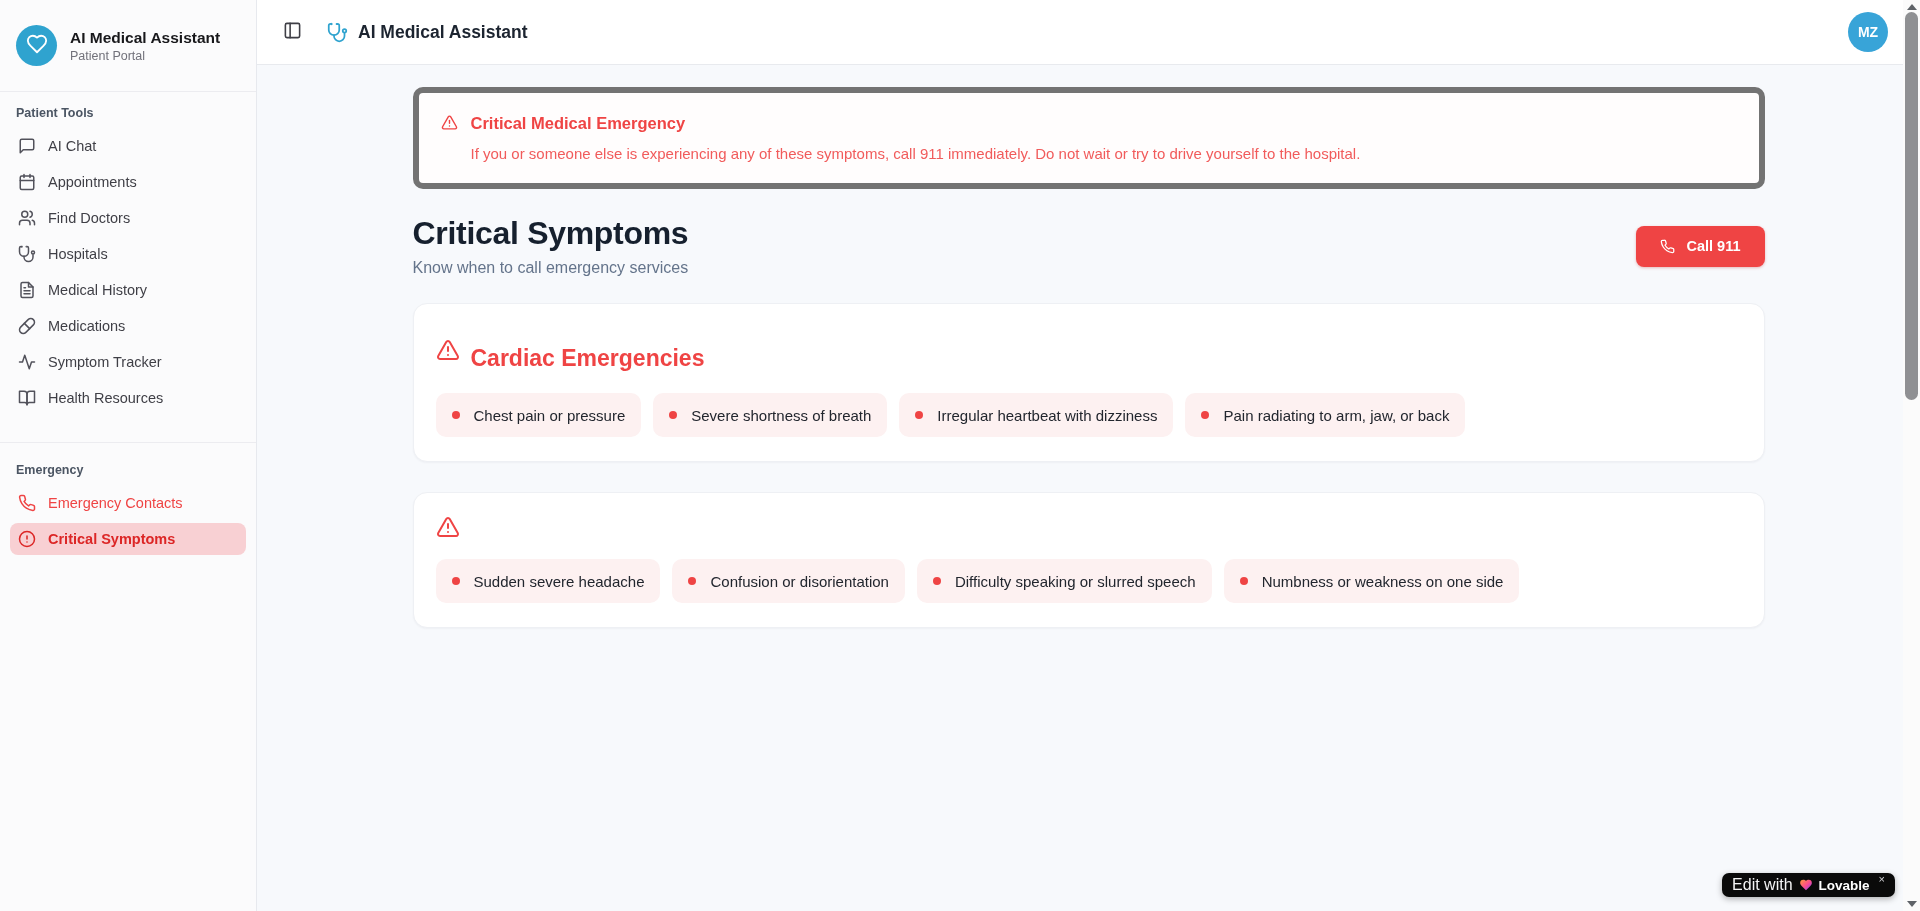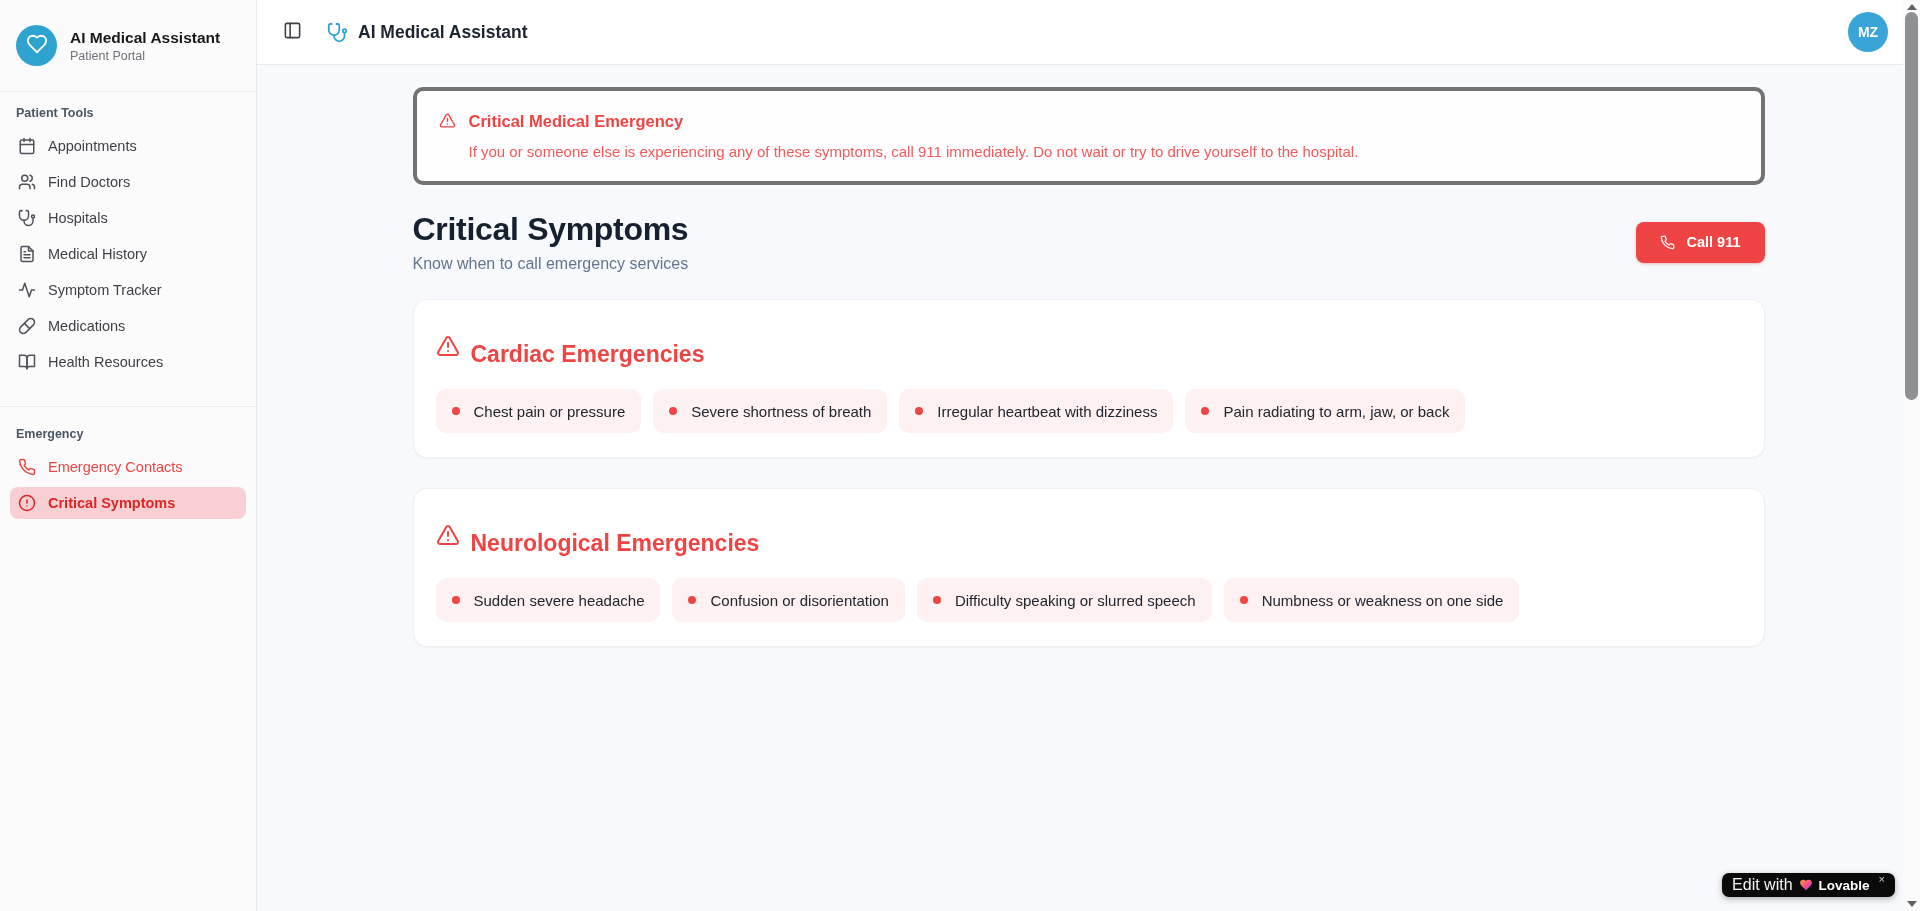--- a/index.html
+++ b/index.html
@@ -37,21 +37,21 @@
   .topbar-steth { width:21px; height:21px; color:var(--primary,#2fa3cf); margin-left:20px; display:inline-flex; }
   .topbar-steth svg { width:21px; height:21px; }
   .topbar-title { font-size:17.5px; font-weight:700; color:#1c2430; margin-left:10px; }
   .topbar-spacer { flex:1; }
   .avatar { width:40px; height:40px; border-radius:50%; background:var(--avatar,#38a4d8); color:#fff; font-size:14px; font-weight:700; display:flex; align-items:center; justify-content:center; cursor:pointer; }
 
   .content { flex:1; background:var(--page-bg,#f7f9fc); overflow:hidden; position:relative; }
   .container { width:1352px; margin:0 auto; padding-top:22px; }
 
   
-  .alert { position:relative; background:#fffdfd; border:4px solid #737373; border-radius:10px; padding:20px 24px 20px 23px; }
+  .alert { position:relative; background:#fffdfd; border:6px solid #737373; border-radius:10px; padding:20px 24px 20px 23px; }
   .alert .icon-tri { position:absolute; left:22px; top:21px; width:17px; height:17px; color:var(--danger,#ef4444); }
   .alert .icon-tri svg { width:17px; height:17px; }
   .alert-title { margin-left:29px; font-size:16.5px; font-weight:600; color:var(--danger,#ef4444); line-height:20px; }
   .alert-desc { margin-left:29px; margin-top:11px; font-size:15px; color:#f15b5b; line-height:19px; }
 
   
   .page-head { margin-top:26px; display:flex; align-items:center; justify-content:space-between; }
   .page-title { font-size:32px; font-weight:800; color:#16202e; line-height:36px; letter-spacing:-0.3px; }
   .page-sub { margin-top:8px; font-size:16px; color:#64748b; }
   .call-btn { display:flex; align-items:center; gap:11px; height:41px; padding:0 24px; background:var(--danger,#ef4444); border:none; border-radius:8px; color:#fff; font-family:"Liberation Sans",sans-serif; font-size:14.5px; font-weight:600; cursor:pointer; box-shadow:0 1px 3px rgba(190,40,40,.3);margin-left:11px; }
@@ -103,20 +103,28 @@
         <div class="logo-title">AI Medical Assistant</div>
         <div class="logo-sub">Patient Portal</div>
       </div>
     </div>
     <nav class="sidebar-nav">
         <div class="nav-group">
           <div class="nav-label">Patient Tools</div>
           <div class="nav-item">
             <span class="icon">
               <svg viewBox="0 0 24 24" fill="none" stroke="currentColor" stroke-width="2" stroke-linecap="round" stroke-linejoin="round">
+                <path d="M21 15a2 2 0 0 1-2 2H7l-4 4V5a2 2 0 0 1 2-2h14a2 2 0 0 1 2 2z"></path>
+              </svg>
+            </span>
+            <span class="nav-text">AI Chat</span>
+          </div>
+          <div class="nav-item">
+            <span class="icon">
+              <svg viewBox="0 0 24 24" fill="none" stroke="currentColor" stroke-width="2" stroke-linecap="round" stroke-linejoin="round">
                 <rect x="3" y="4" width="18" height="18" rx="2"></rect>
                 <path d="M16 2v4M8 2v4M3 10h18"></path>
               </svg>
             </span>
             <span class="nav-text">Appointments</span>
           </div>
           <div class="nav-item">
             <span class="icon">
               <svg viewBox="0 0 24 24" fill="none" stroke="currentColor" stroke-width="2" stroke-linecap="round" stroke-linejoin="round">
                 <path d="M16 21v-2a4 4 0 0 0-4-4H6a4 4 0 0 0-4 4v2"></path>
@@ -141,33 +149,33 @@
               <svg viewBox="0 0 24 24" fill="none" stroke="currentColor" stroke-width="2" stroke-linecap="round" stroke-linejoin="round">
                 <path d="M14 2H6a2 2 0 0 0-2 2v16a2 2 0 0 0 2 2h12a2 2 0 0 0 2-2V8z"></path>
                 <path d="M14 2v6h6M16 13H8M16 17H8M10 9H8"></path>
               </svg>
             </span>
             <span class="nav-text">Medical History</span>
           </div>
           <div class="nav-item">
             <span class="icon">
               <svg viewBox="0 0 24 24" fill="none" stroke="currentColor" stroke-width="2" stroke-linecap="round" stroke-linejoin="round">
-                <path d="M22 12h-4l-3 9L9 3l-3 9H2"></path>
-              </svg>
-            </span>
-            <span class="nav-text">Symptom Tracker</span>
-          </div>
-          <div class="nav-item">
-            <span class="icon">
-              <svg viewBox="0 0 24 24" fill="none" stroke="currentColor" stroke-width="2" stroke-linecap="round" stroke-linejoin="round">
                 <path d="M10.5 20.5 20.5 10.5a4.95 4.95 0 1 0-7-7l-10 10a4.95 4.95 0 1 0 7 7Z"></path>
                 <path d="m8.5 8.5 7 7"></path>
               </svg>
             </span>
             <span class="nav-text">Medications</span>
+          </div>
+          <div class="nav-item">
+            <span class="icon">
+              <svg viewBox="0 0 24 24" fill="none" stroke="currentColor" stroke-width="2" stroke-linecap="round" stroke-linejoin="round">
+                <path d="M22 12h-4l-3 9L9 3l-3 9H2"></path>
+              </svg>
+            </span>
+            <span class="nav-text">Symptom Tracker</span>
           </div>
           <div class="nav-item">
             <span class="icon">
               <svg viewBox="0 0 24 24" fill="none" stroke="currentColor" stroke-width="2" stroke-linecap="round" stroke-linejoin="round">
                 <path d="M2 3h6a4 4 0 0 1 4 4v14a3 3 0 0 0-3-3H2z"></path>
                 <path d="M22 3h-6a4 4 0 0 0-4 4v14a3 3 0 0 1 3-3h7z"></path>
               </svg>
             </span>
             <span class="nav-text">Health Resources</span>
           </div>
@@ -280,21 +288,20 @@
             </section>
             <section class="card">
               <div class="card-title">
                 <span class="icon">
                   <svg viewBox="0 0 24 24" fill="none" stroke="currentColor" stroke-width="2" stroke-linecap="round" stroke-linejoin="round">
                     <path d="m21.73 18-8-14a2 2 0 0 0-3.48 0l-8 14A2 2 0 0 0 4 21h16a2 2 0 0 0 1.73-3Z"></path>
                     <path d="M12 9v4"></path>
                     <path d="M12 17h.01"></path>
                   </svg>
                 </span>
-                <span class="card-title-text">Neurological Emergencies</span>
               </div>
               <div class="symptoms">
                 <div class="symptom">
                   <span class="dot"></span>
                   <span class="symptom-text">Sudden severe headache</span>
                 </div>
                 <div class="symptom">
                   <span class="dot"></span>
                   <span class="symptom-text">Confusion or disorientation</span>
                 </div>

